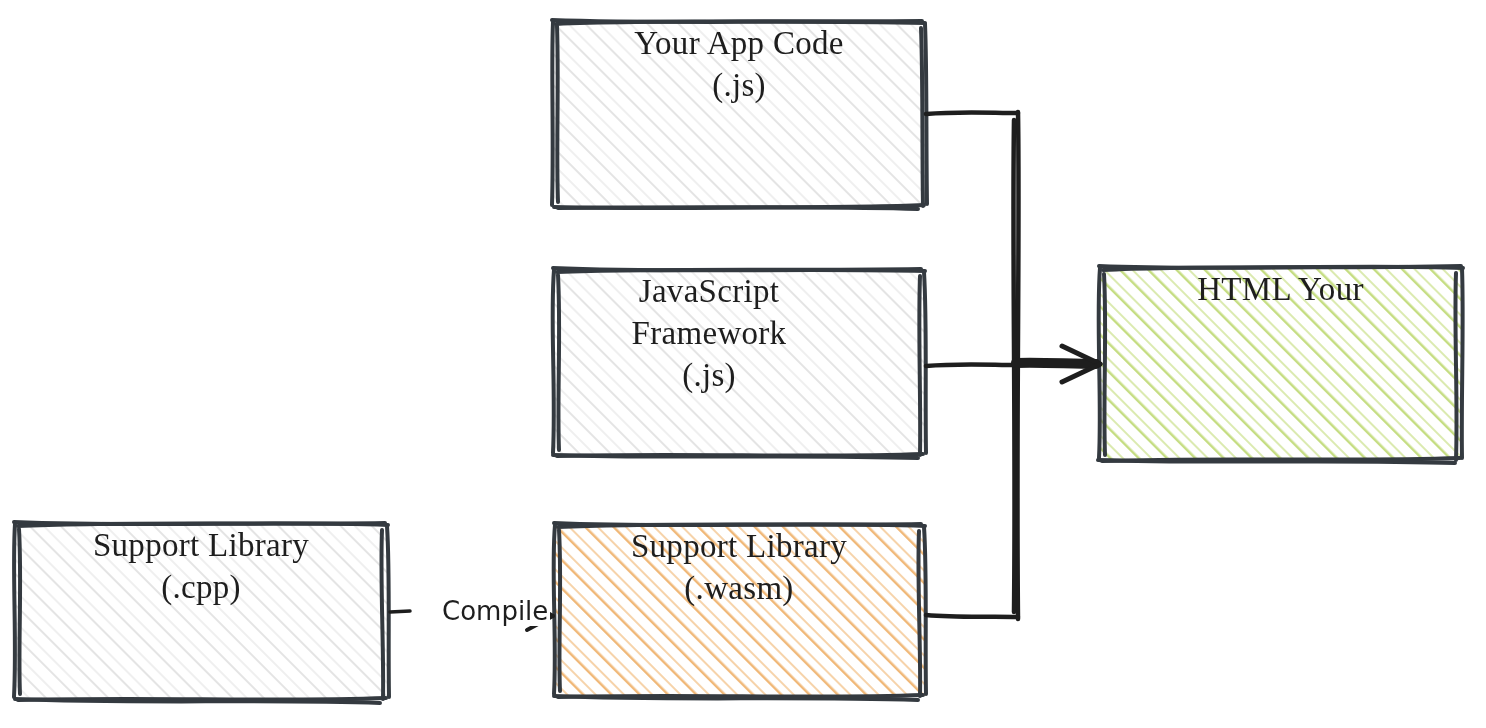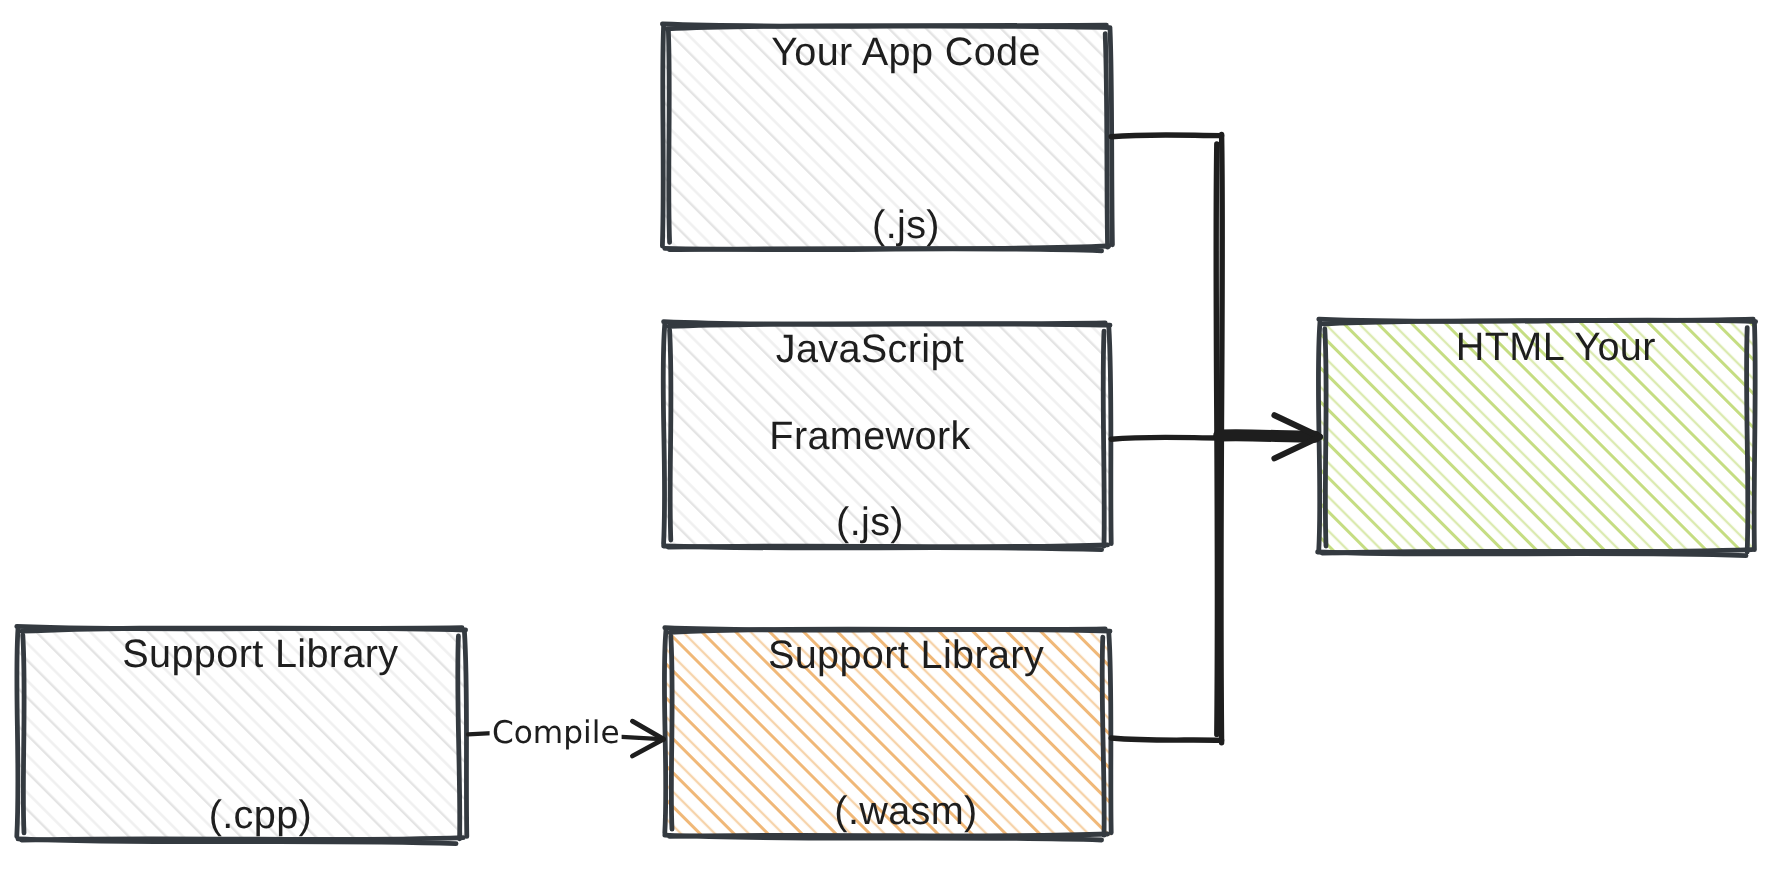--- a/index.html
+++ b/index.html
@@ -20,41 +20,41 @@
   #canvas > svg {
     position: absolute;
     left: 0;
     top: 0;
   }
   .node-label {
     position: absolute;
     display: flex;
     flex-direction: column;
     align-items: center;
-    justify-content: space-between;
+    justify-content: flex-start;
     text-align: center;
     color: #1e1e1e;
-    font-family: Liberation Sans, sans-serif;
+    font-family: Liberation Serif, serif;
     font-size: 33px;
     line-height: 42px;
     letter-spacing: 0.3px;
     pointer-events: none;
     white-space: pre;
-    padding-left: 16px;
   }
   .node-label .ln { display: block; }
   .edge-label {
     position: absolute;
     color: #1e1e1e;
     font-family: "DejaVu Sans", sans-serif;
     font-size: 26px;
     line-height: 30px;
     background: #ffffff;
     padding: 0 2px;
     white-space: pre;
+    margin-left: 32px;
   }
 </style>
 </head>
 <body>
 
 <div id="canvas">
 
   <svg width="1486" height="728" viewBox="0 0 1486 728">
     <defs>
       <pattern id="hatch-gray" width="22" height="22" patternTransform="rotate(-45)" patternUnits="userSpaceOnUse">

